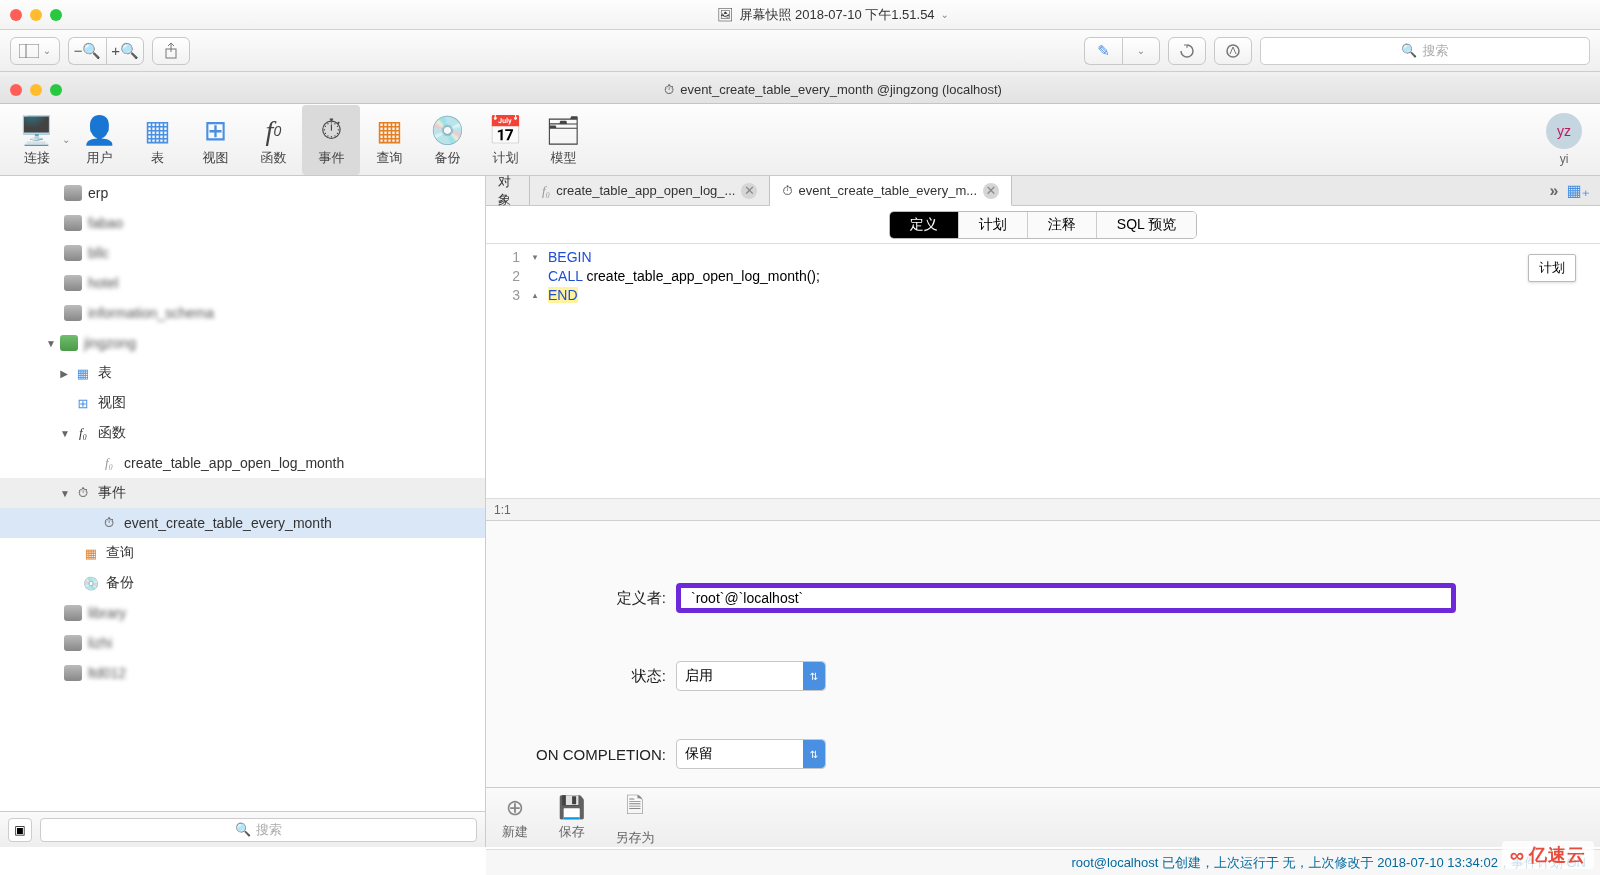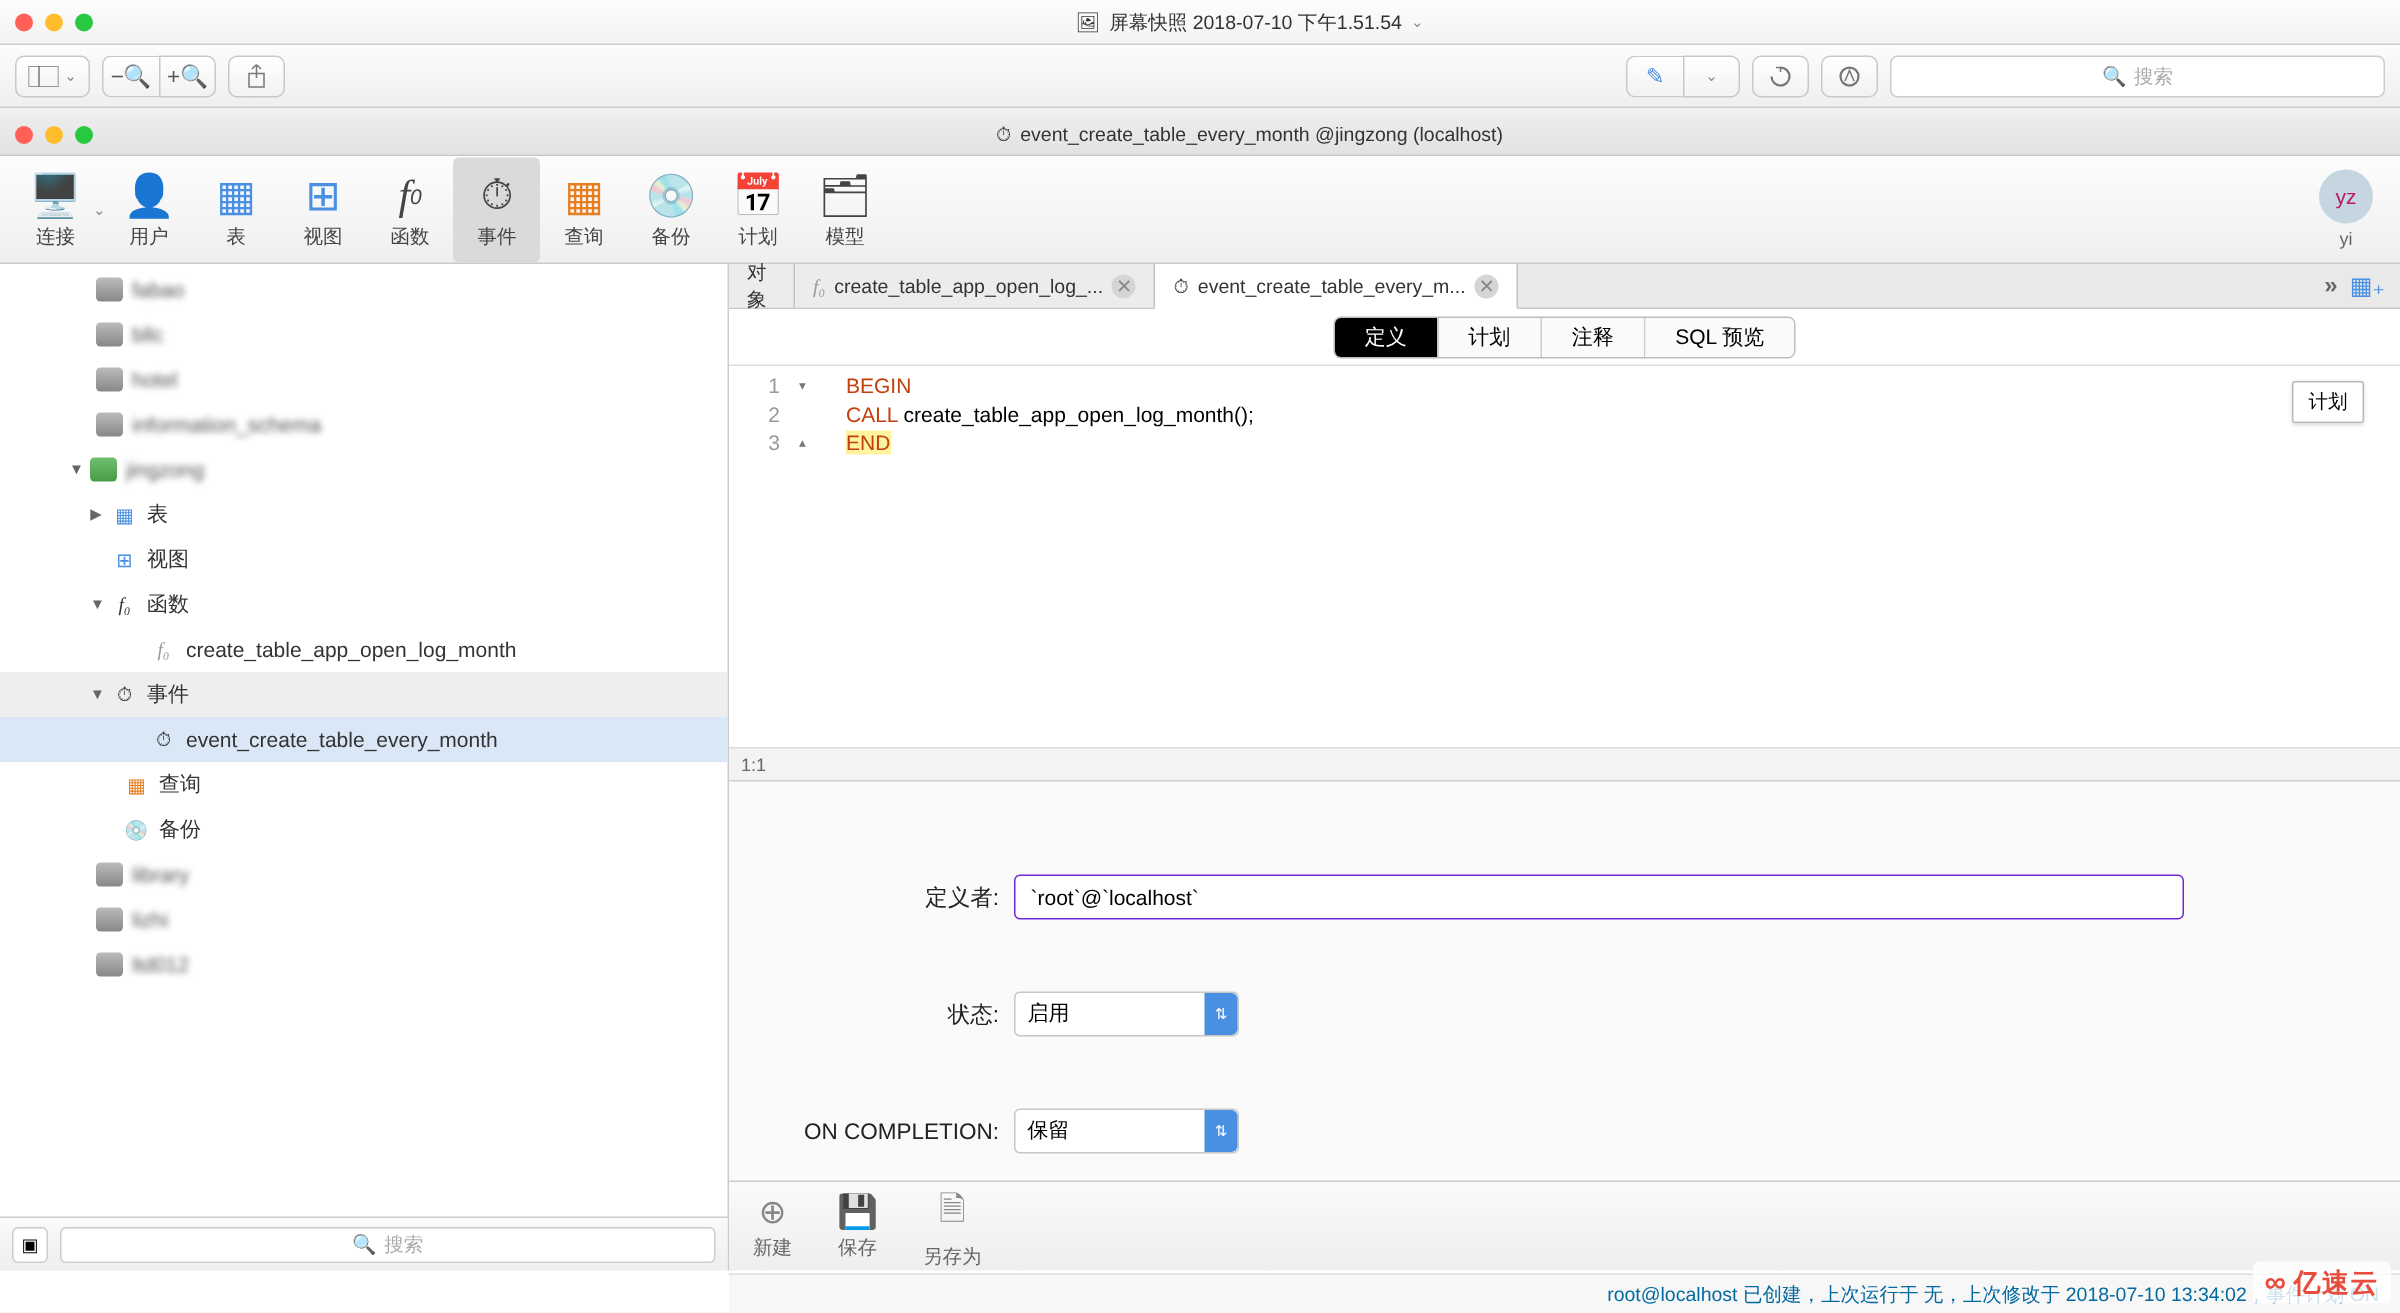--- a/index.html
+++ b/index.html
@@ -76,30 +76,30 @@
 .seg-btn:last-child { border-right:none;}
 .seg-btn.active { background:#000000; color:#fff;}
 
 .code-area { flex:1; background:#fff; display:flex; font-family:Menlo,Consolas,monospace; font-size:14px; position:relative; overflow:auto;}
 .gutter { width:42px; background:#fff; color:#999; text-align:right; padding:4px 4px 0 0; border-right:0; user-select:none;}
 .gutter .ln { height:19px; line-height:19px; padding-right:4px;}
 .fold-col { width:14px; padding-top:4px;}
 .fold-col .ln { height:19px; line-height:19px; text-align:center; color:#777; font-size:9px;}
 .code-lines { padding:4px 8px 0 6px;}
 .code-lines .cl { height:19px; line-height:19px; white-space:pre;}
-.kw { color:#c2410c;margin-left:16px;}
+.kw { color:#1d4ed8;}
 .sel-word { background:#fff3a0;}
 .tooltip { position:absolute; right:24px; top:10px; background:#fff; border:1px solid #bbb; padding:4px 10px; font-size:13px; border-radius:2px; box-shadow:0 1px 3px rgba(0,0,0,.15); font-family:-apple-system,sans-serif;}
 
 .status-strip { height:22px; background:#f3f3f3; border-top:1px solid #ddd; font-size:12px; color:#666; display:flex; align-items:center; padding:0 8px;}
 
 .form-panel { background:#fafafa; border-top:1px solid #d0d0d0; padding:14px 20px 8px 20px;}
 .form-row { display:flex; align-items:center; margin-bottom:10px; gap:10px;margin-top:48px;}
 .form-label { width:160px; text-align:right; font-size:15px; color:#222;}
-.form-input { flex:1; max-width:780px; height:30px; border:1px solid #6d28d9; border-radius:4px; padding:0 10px; font-size:14px; background:#fff;}
+.form-input { flex:1; max-width:780px; height:30px; border:5px solid #6d28d9; border-radius:4px; padding:0 10px; font-size:14px; background:#fff;}
 .form-select { width:150px; height:30px; border:1px solid #c7c7c7; border-radius:4px; background:#fff; display:flex; align-items:center; padding:0 8px; font-size:14px; position:relative;}
 .select-caret { position:absolute; right:0; top:0; width:22px; height:100%; background:#4a90e2; border-radius:0 4px 4px 0; display:flex; align-items:center; justify-content:center; color:#fff; font-size:10px;}
 
 .action-bar { height:60px; background:linear-gradient(#fafafa,#eee); border-top:1px solid #ccc; display:flex; align-items:center; padding:0 16px; gap:30px;}
 .action-item { display:flex; flex-direction:column; align-items:center; font-size:13px; color:#666; cursor:pointer; gap:2px;}
 .action-item .aicon { font-size:22px; color:#888;}
 
 .footer-status { height:26px; background:#f7f7f7; border-top:1px solid #ddd; font-size:13px; color:#0369a1; display:flex; align-items:center; justify-content:flex-end; padding:0 14px; position:absolute; bottom:0; left:486px; right:0;}
 
 .watermark { position:absolute; bottom:6px; right:6px; font-size:18px; font-weight:bold; color:#e74c3c; background:rgba(255,255,255,.8); padding:2px 8px; border-radius:4px; letter-spacing:1px; display:flex; align-items:center; gap:4px;}
@@ -233,20 +233,24 @@
           <span>yz</span>
         </div>
       <span style="font-size:12px;color:#666">yi</span>
     </div>
   </div>
 
   <div class="body-split">
 
     <div class="sidebar">
       <div class="tree">
+        <div class="tree-row indent-0">
+            <span class="db-icon grey"></span>
+            <span>erp</span>
+          </div>
         <div class="tree-row indent-0">
             <span class="db-icon grey"></span>
             <span class="blur">fabao</span>
           </div>
         <div class="tree-row indent-0">
             <span class="db-icon grey"></span>
             <span class="blur">bllc</span>
           </div>
         <div class="tree-row indent-0">
             <span class="db-icon grey"></span>

